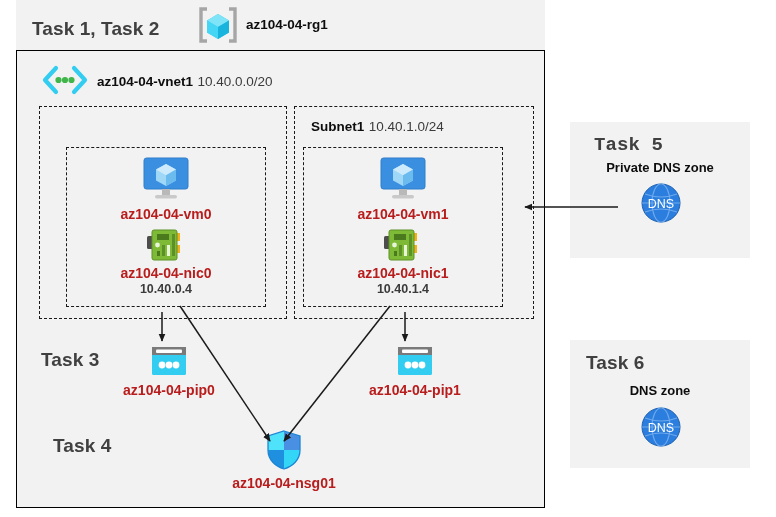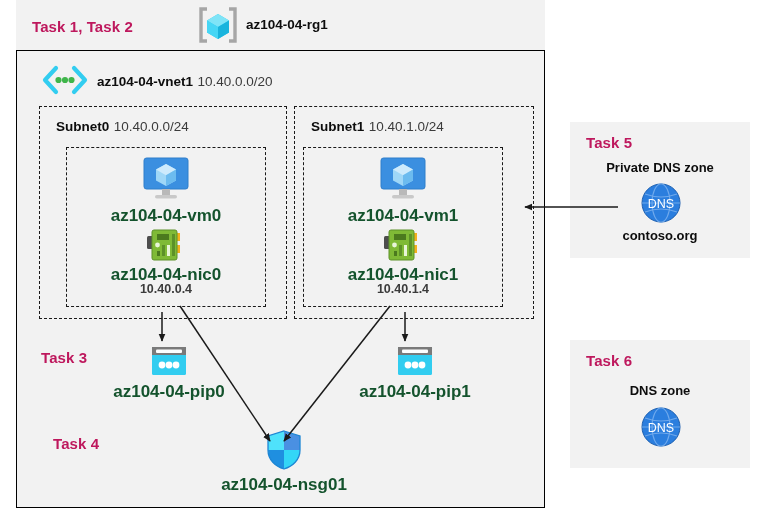--- a/index.html
+++ b/index.html
@@ -30,26 +30,26 @@
   .inner1{left:8px;top:40px;width:200px;height:160px;}
 
   .task-panel{background:#f2f2f2;position:absolute;}
   .task3{left:6px;top:286px;width:513px;height:70px;}
   .task4{left:6px;top:372px;width:513px;height:78px;}
   .task5{left:570px;top:122px;width:180px;height:136px;background:#f2f2f2;}
   .task6{left:570px;top:340px;width:180px;height:128px;background:#f2f2f2;}
 
   
   .task-label{
-    font-size:15px;font-weight:bold;color:#be185d;letter-spacing:.1px;
+    font-size:19px;font-weight:bold;color:#404040;letter-spacing:.1px;
   }
   .title-bold{font-size:13.5px;font-weight:bold;color:#0d0d0d;text-align:right;}
   .title-reg{font-size:13.5px;font-weight:normal;color:#3b3b3b;}
   .node-label{
-    font-size:17px;font-weight:bold;color:#14532d;text-align:center;white-space:nowrap;
+    font-size:14px;font-weight:bold;color:#b91c1c;text-align:center;white-space:nowrap;
   }
   .node-sub{
     font-size:12.5px;font-weight:bold;color:#3b3b3b;text-align:center;white-space:nowrap;
   }
   .zone-title{font-size:13px;font-weight:bold;color:#0d0d0d;text-align:center;white-space:nowrap;}
   .zone-name{font-size:13px;font-weight:bold;color:#0d0d0d;text-align:center;white-space:nowrap;}
 
   svg{display:block;overflow:visible;}
   .arrows{position:absolute;left:0;top:0;width:776px;height:517px;pointer-events:none;}
 </style>
@@ -83,24 +83,20 @@
       <circle cx="24" cy="15" r="3.1" fill="#3fb54a"></circle>
       <circle cx="30.5" cy="15" r="3.1" fill="#3fb54a"></circle>
     </svg>
   </div>
   <div class="abs" style="left:80px;top:21px;white-space:nowrap;">
     <span class="title-bold">az104-04-vnet1</span>
     <span class="title-reg">10.40.0.0/20</span>
   </div>
 
   <div class="subnet subnet0">
-    <div class="abs" style="left:16px;top:10px;white-space:nowrap;">
-      <span class="title-bold">Subnet0</span>
-      <span class="title-reg">10.40.0.0/24</span>
-    </div>
 
     <div class="inner-box inner0">
 
       <div class="abs" style="left:70px;top:8px;width:58px;height:46px;">
         <svg width="58" height="46" viewBox="0 0 58 46">
           <rect x="7" y="2" width="44" height="31" rx="2.5" fill="#3b8fe0"></rect>
           <rect x="7" y="2" width="44" height="31" rx="2.5" fill="none" stroke="#2f7ecb" stroke-width="1"></rect>
           <polygon points="29,8 39,13.6 39,24.4 29,30 19,24.4 19,13.6" fill="#9fd7f7"></polygon>
           <polygon points="29,8 39,13.6 29,19.2 19,13.6" fill="#cdeafc"></polygon>
           <polygon points="29,19.2 39,13.6 39,24.4 29,30" fill="#6cbbef"></polygon>
@@ -216,36 +212,35 @@
           <rect x="19" y="21" width="16" height="21" fill="#33d6f7"></rect>
         </g>
         <path d="M19 2 L35 7 L35 21 C35 31 27.5 37.5 19 40 C10.5 37.5 3 31 3 21 L3 7 Z" fill="none" stroke="#1d86d4" stroke-width="1.3"></path>
       </svg>
     </div>
     <div class="abs node-label" style="left:161px;top:52px;width:200px;">az104-04-nsg01</div>
   </div>
 </div>
 
 <div class="abs task5">
-  <div class="abs task-label" style="left:16px;top:12px;">Task 5</div>
+  <div class="abs task-label" style="left:24px;top:12px;font-family:Liberation Mono, monospace;">Task 5</div>
   <div class="abs zone-title" style="left:0;top:38px;width:180px;">Private DNS zone</div>
 
   <div class="abs" style="left:70px;top:60px;width:42px;height:42px;">
     <svg width="42" height="42" viewBox="0 0 42 42">
       <circle cx="21" cy="21" r="19" fill="#2b7ede"></circle>
       <circle cx="21" cy="21" r="19" fill="none" stroke="#1c5fb0" stroke-width="1"></circle>
       <ellipse cx="21" cy="21" rx="9" ry="19" fill="none" stroke="#6fa9ec" stroke-width="1.1"></ellipse>
       <line x1="2" y1="21" x2="40" y2="21" stroke="#6fa9ec" stroke-width="1.1"></line>
       <path d="M5 12 Q21 18 37 12" fill="none" stroke="#6fa9ec" stroke-width="1.1"></path>
       <path d="M5 30 Q21 24 37 30" fill="none" stroke="#6fa9ec" stroke-width="1.1"></path>
       <text x="21" y="26" text-anchor="middle" font-family="Liberation Sans, sans-serif" font-size="12.5" fill="#ffffff">DNS</text>
     </svg>
   </div>
 
-  <div class="abs zone-name" style="left:0;top:106px;width:180px;">contoso.org</div>
 </div>
 
 <div class="abs task6">
   <div class="abs task-label" style="left:16px;top:12px;">Task 6</div>
   <div class="abs zone-title" style="left:0;top:43px;width:180px;">DNS zone</div>
 
   <div class="abs" style="left:70px;top:66px;width:42px;height:42px;">
     <svg width="42" height="42" viewBox="0 0 42 42">
       <circle cx="21" cy="21" r="19" fill="#2b7ede"></circle>
       <circle cx="21" cy="21" r="19" fill="none" stroke="#1c5fb0" stroke-width="1"></circle>

